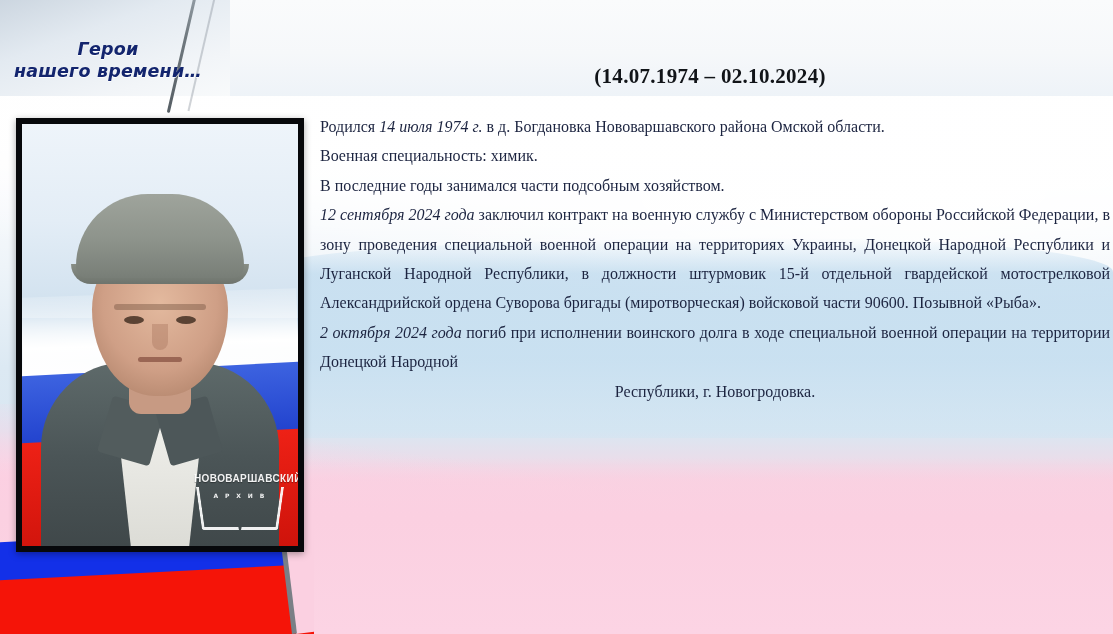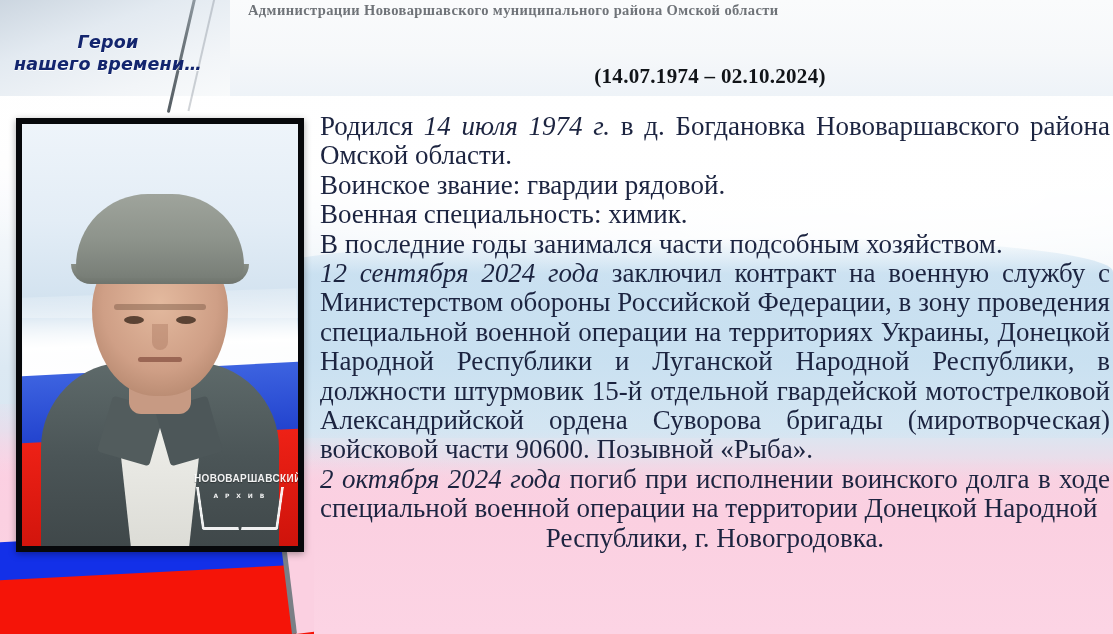--- a/index.html
+++ b/index.html
@@ -80,21 +80,21 @@
     position:absolute;left:296px;bottom:0;width:120px;height:130px;
     background:#fbd0e1;transform:rotate(-7deg);transform-origin:bottom left;
   }
   .flag-edge{
     position:absolute;left:292px;bottom:0;width:5px;height:128px;
     background:#7a7f86;transform:rotate(-7deg);transform-origin:bottom left;
   }
 
   
   .herotitle{
-    position:absolute;left:10px;top:31px;width:196px;
+    position:absolute;left:10px;top:38px;width:196px;
     text-align:center;
     font-family:"DejaVu Sans",sans-serif;
     font-style:italic;font-weight:bold;
     font-size:17.5px;line-height:1.28;
     color:#13256e;
     letter-spacing:.2px;
     text-shadow:0 1px 0 rgba(255,255,255,.8);
   }
 
   
@@ -228,21 +228,21 @@
   .wm-sub{
     position:absolute;left:0;right:0;top:6px;
     font-family:"DejaVu Sans",sans-serif;font-weight:bold;
     font-size:6px;letter-spacing:2.4px;color:#fff;
   }
 
   
   .body-text{
     position:absolute;left:320px;top:112px;width:790px;
     font-family:"Liberation Serif",serif;
-    font-size:27px;line-height:29.4px;
+    font-size:16px;line-height:29.4px;
     color:#1c2440;
     text-align:justify;
     text-justify:inter-word;
   }
   .body-text p{margin:0;}
   .body-text i{font-style:italic;}
   .last-line{text-align:center;}
 </style>
 </head>
 <body>
@@ -265,21 +265,20 @@
     <div class="flag-red"></div>
     <div class="flag-mask"></div>
     <div class="flag-edge"></div>
   </div>
 
   <div class="herotitle">
     <div>Герои</div>
     <div>нашего времени…</div>
   </div>
 
-  <div class="org-header">Администрации Нововаршавского муниципального района Омской области</div>
 
   <div class="person-dates">(14.07.1974 – 02.10.2024)</div>
 
   <div class="photo-frame">
     <div class="photo">
       <div class="ph-sky"></div>
       <div class="ph-white"></div>
       <div class="ph-blue"></div>
       <div class="ph-red"></div>
 
@@ -303,21 +302,20 @@
         <div class="wm-top">НОВОВАРШАВСКИЙ</div>
         <div class="wm-book">
           <div class="wm-sub">А Р Х И В</div>
         </div>
       </div>
     </div>
   </div>
 
   <div class="body-text">
     <p><span>Родился </span><i>14 июля 1974 г.</i><span> в д. Богдановка Нововаршавского района Омской области.</span></p>
-    <p>Воинское звание: гвардии рядовой.</p>
     <p>Военная специальность: химик.</p>
     <p>В последние годы занимался части подсобным хозяйством.</p>
     <p><i>12 сентября 2024 года</i><span> заключил контракт на военную службу с Министерством обороны Российской Федерации, в зону проведения специальной военной операции на территориях Украины, Донецкой Народной Республики и Луганской Народной Республики, в должности штурмовик 15-й отдельной гвардейской мотострелковой Александрийской ордена Суворова бригады (миротворческая) войсковой части 90600. Позывной «Рыба».</span></p>
     <p><i>2 октября 2024 года</i><span> погиб при исполнении воинского долга в ходе специальной военной операции на территории Донецкой Народной</span></p>
     <p class="last-line">Республики,  г. Новогродовка.</p>
   </div>
 
 </div>
 
 </body></html>

